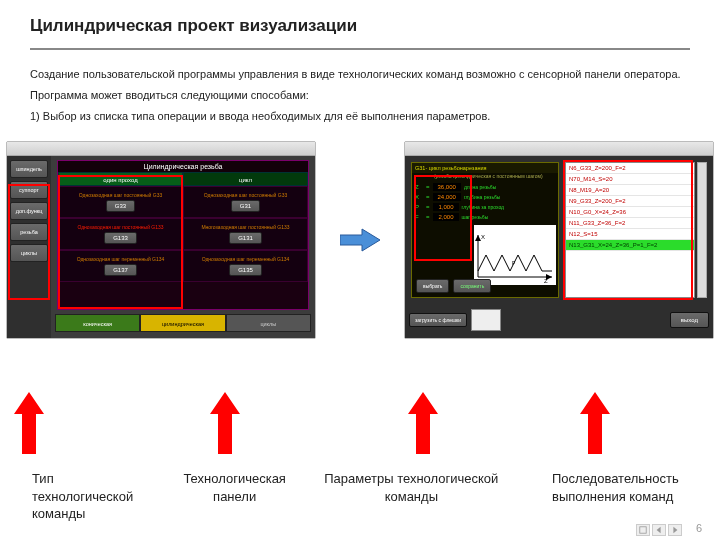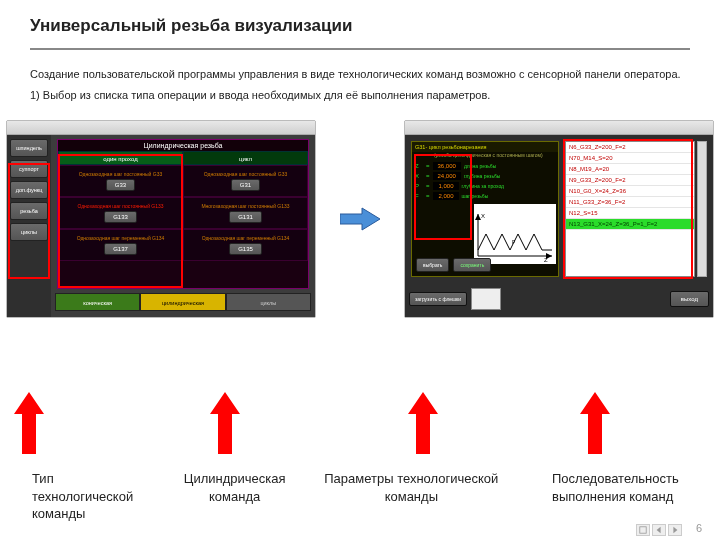--- a/index.html
+++ b/index.html
@@ -142,25 +142,26 @@
   
   .pagenum{ position:absolute; right:18px; bottom:6px; font-size:11px; color:#999;}
   .navbtns{ position:absolute; right:38px; bottom:4px; display:flex; gap:2px;}
   .navbtn{ width:14px; height:12px; background:#eee; border:1px solid #ccc; display:flex; align-items:center; justify-content:center;}
   .navbtn svg{ width:8px; height:8px;}
 </style>
 </head>
 <body>
 
 <div class="header">
-  <div class="title">Универсальный резьба визуализации</div>
+  <div class="title">Цилиндрическая проект визуализации</div>
 </div>
 <div class="rule"></div>
 <div class="body-text">
   <p>Создание пользовательской программы управления в виде технологических команд возможно с сенсорной панели оператора.</p>
+  <p>Программа может вводиться следующими способами:</p>
   <p>1) Выбор из списка типа операции и ввода  необходимых для её выполнения параметров.</p>
 </div>
 
 <div class="screens">
 
   <div class="window">
     <div class="win-titlebar"></div>
     <div class="win-body">
       <div class="left-sidebar">
         <div class="side-btn">шпиндель</div>
@@ -319,21 +320,21 @@
   </div>
   <div class="barrow" style="left:580px;">
     <svg viewBox="0 0 30 62">
         <polygon points="15,0 30,22 22,22 22,62 8,62 8,22 0,22" fill="#ff0000"></polygon>
       </svg>
   </div>
 </div>
 
 <div class="captions">
   <div class="cap cap1">Тип технологической команды</div>
-  <div class="cap cap2">Цилиндрическая команда</div>
+  <div class="cap cap2">Технологическая панели</div>
   <div class="cap cap3">Параметры технологической команды</div>
   <div class="cap cap4">Последовательность выполнения команд</div>
 </div>
 
 <div class="navbtns">
   <div class="navbtn">
       <svg viewBox="0 0 10 10">
         <rect x="1" y="1" width="8" height="8" fill="none" stroke="#999"></rect>
       </svg>
     </div>

